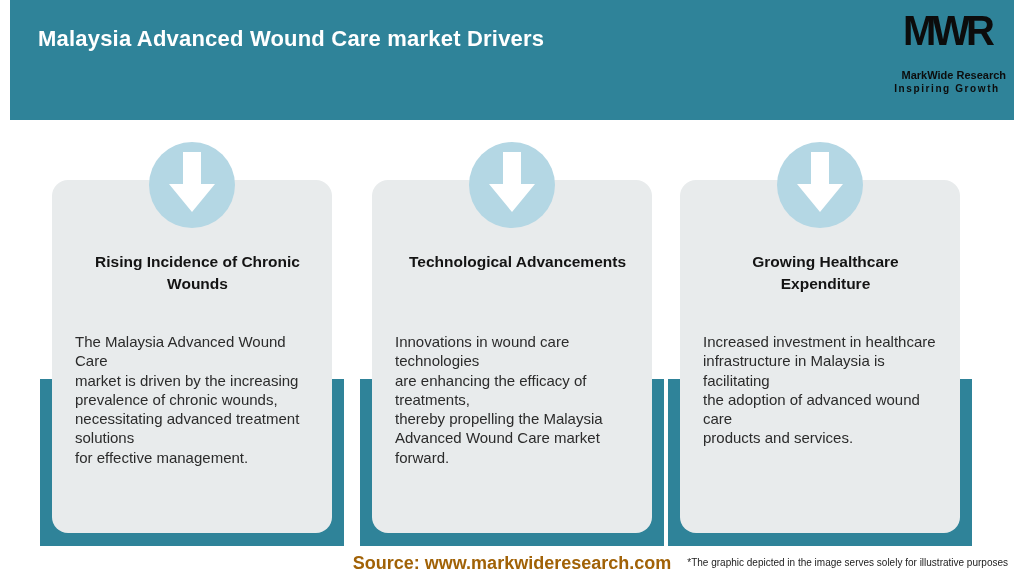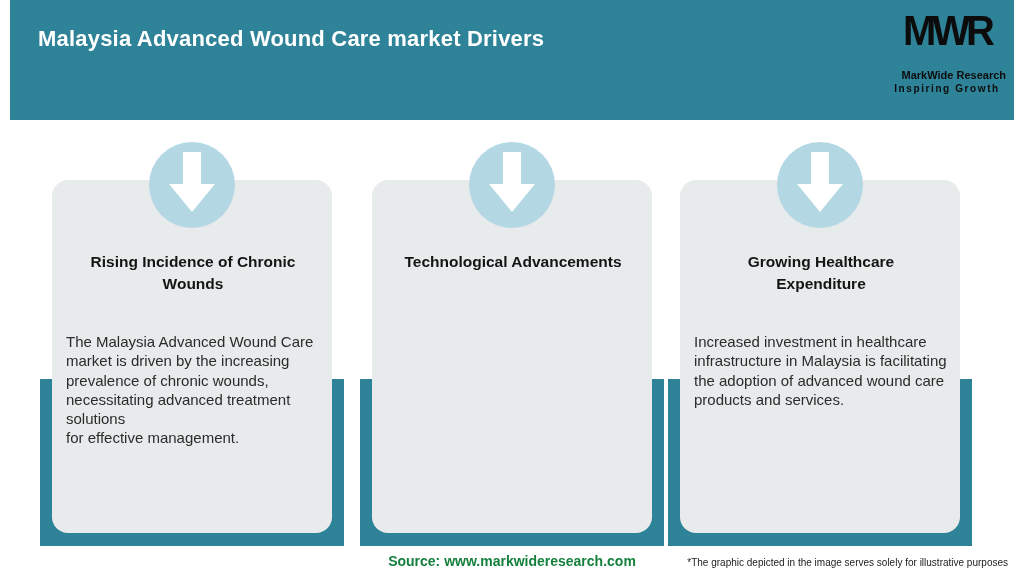--- a/index.html
+++ b/index.html
@@ -70,21 +70,21 @@
     left: 0; right: 0;
     top: 237px; bottom: 0;
     background: #2f8399;
   }
   .card {
     position: absolute;
     left: 12px; right: 12px;
     top: 38px; bottom: 13px;
     background: #e8ebec;
     border-radius: 16px;
-    padding: 71px 12px 0 14px;
+    padding: 71px 12px 0 23px;
     box-sizing: border-box;
   }
   .card-title {
     height: 58px;
     text-align: center;
     font-size: 15.5px;
     font-weight: bold;
     color: #141414;
     line-height: 22px;
     white-space: pre-line;
@@ -108,23 +108,23 @@
     background: #b4d7e4;
     z-index: 2;
   }
   .circle svg { display: block; width: 86px; height: 86px; }
   
   .footer-source {
     position: absolute;
     left: 0; right: 0;
     top: 553px;
     text-align: center;
-    font-size: 14px;
-    font-weight: bold;
-    color: #15803d;
+    font-size: 18px;
+    font-weight: bold;
+    color: #a16207;
   }
   .footer-disclaimer {
     position: absolute;
     right: 16px;
     top: 557px;
     font-size: 10px;
     color: #222222;
     margin-left: 23px;
   }
 </style>
@@ -157,20 +157,24 @@
       <svg viewBox="0 0 86 86">
         <path d="M34,10 L52,10 L52,42 L66,42 L43,70 L20,42 L34,42 Z" fill="#ffffff"></path>
       </svg>
     </div>
   </div>
 
   <div class="column col-2">
     <div class="accent-bar"></div>
     <div class="card">
       <div class="card-title">Technological Advancements</div>
+      <div class="card-body">Innovations in wound care technologies
+are enhancing the efficacy of treatments,
+thereby propelling the Malaysia
+Advanced Wound Care market forward.</div>
     </div>
     <div class="circle">
       <svg viewBox="0 0 86 86">
         <path d="M34,10 L52,10 L52,42 L66,42 L43,70 L20,42 L34,42 Z" fill="#ffffff"></path>
       </svg>
     </div>
   </div>
 
   <div class="column col-3">
     <div class="accent-bar"></div>

